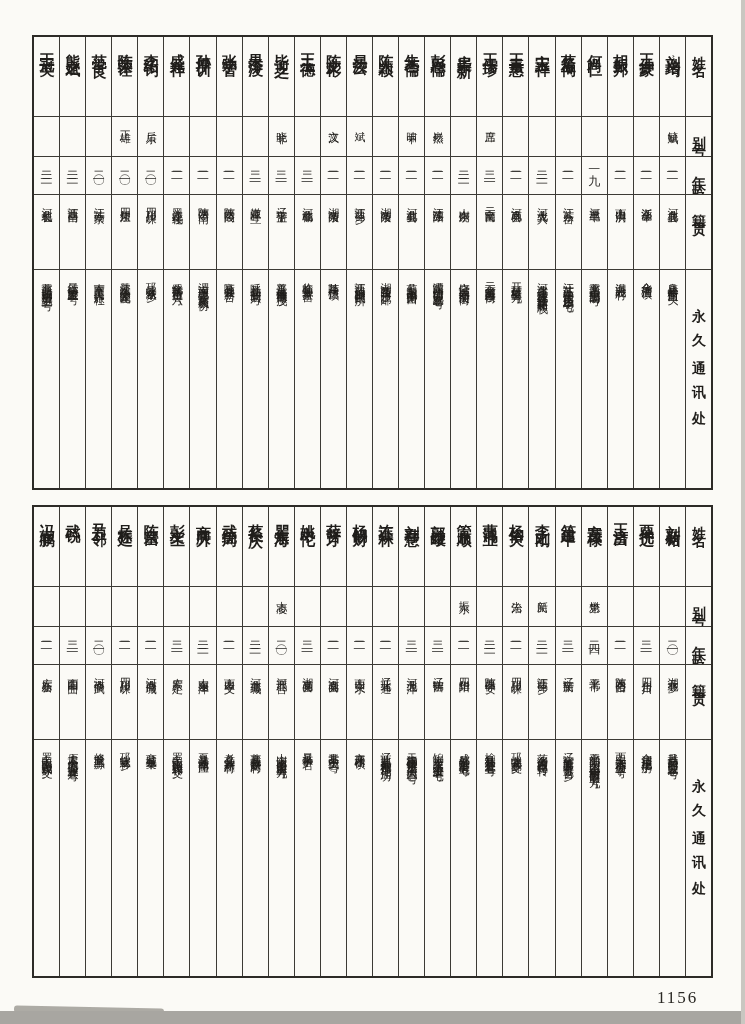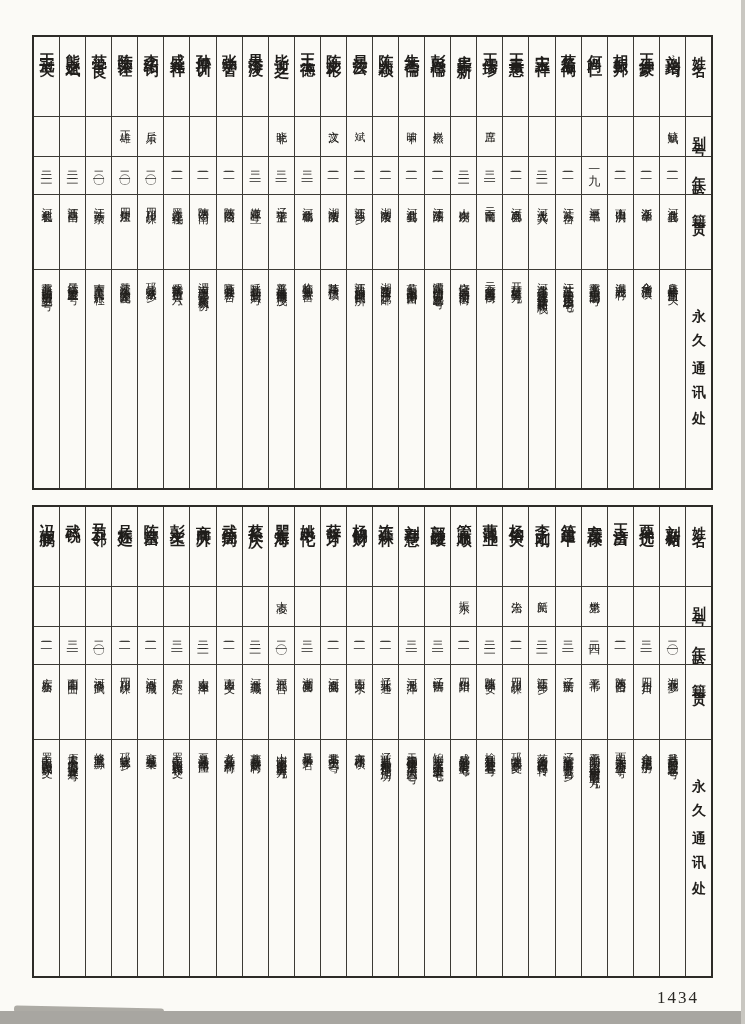--- a/index.html
+++ b/index.html
@@ -948,17 +948,17 @@
           <span class="vtext v-age"><span>二一</span></span>
         </div>
         <div class="cell c-native">
           <span class="vtext v-native"><span>广东新会</span></span>
         </div>
         <div class="cell c-addr">
           <span class="vtext v-addr"><span>罗定中山南路茂和探交</span></span>
         </div>
       </div>
     </div>
-  <div class="page-number">1434</div>
+  <div class="page-number">1156</div>
   <div class="scan-smudge"></div>
   <div class="scan-band"></div>
   <div class="edge-right"></div>
 </div>
 
 </body></html>

